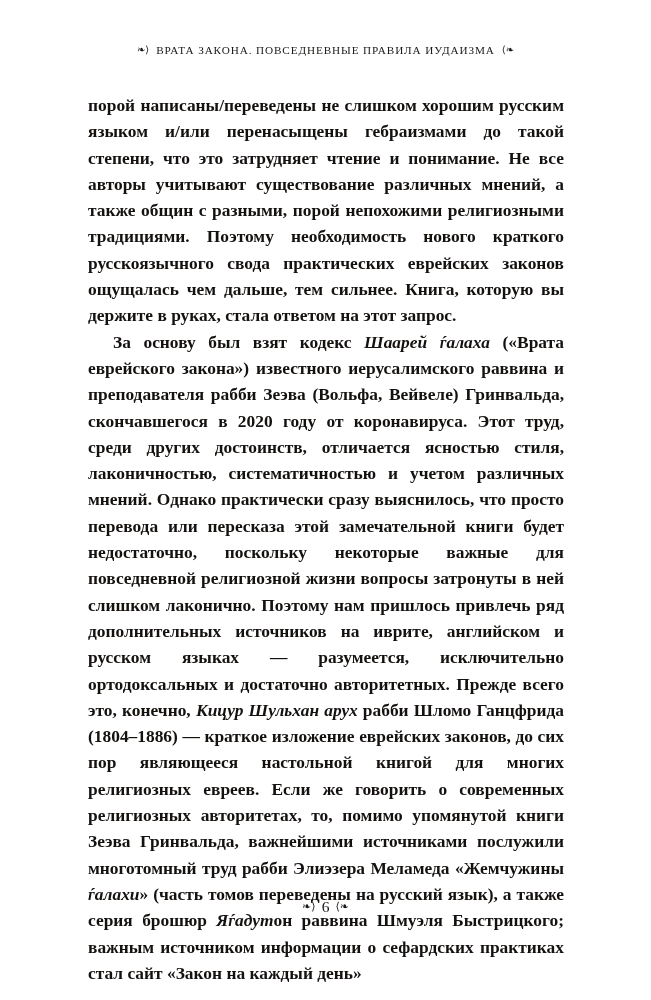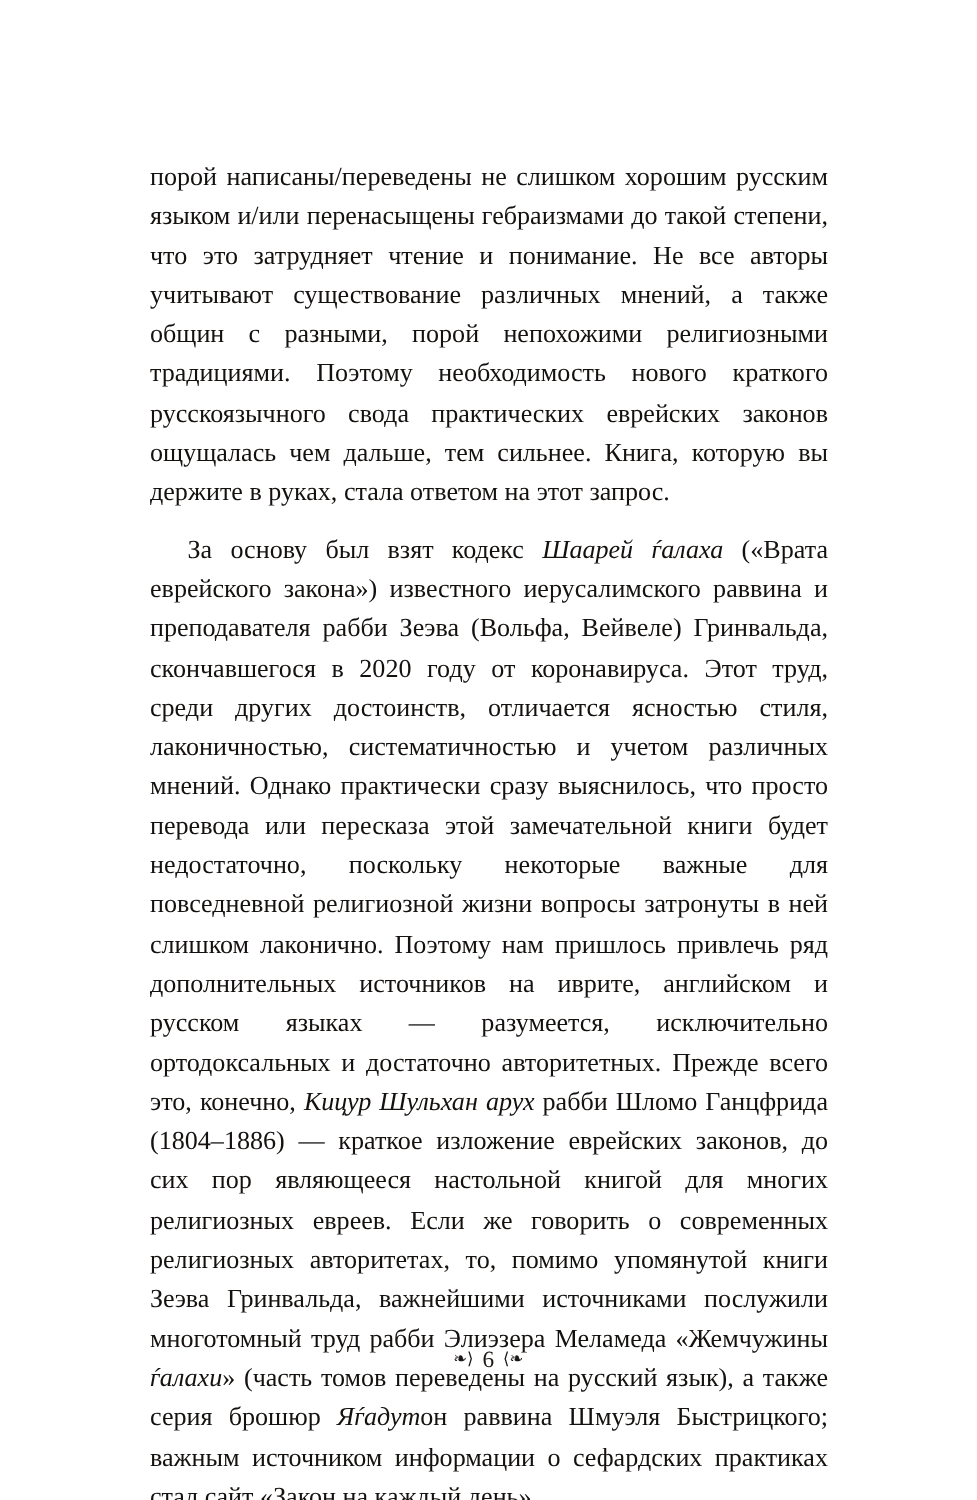--- a/index.html
+++ b/index.html
@@ -56,22 +56,23 @@
     left: 88px;
     width: 476px;
     font-size: 17.4px;
     line-height: 26.3px;
     text-align: justify;
     text-justify: inter-word;
     hyphens: manual;
     color: #14110f;
   }
   .body-col p {
-    margin: 12px;
+    margin: 0;
     text-indent: 25px;
+    font-weight: bold;
   }
   .body-col p.first {
     text-indent: 0;
   }
   .body-col i {
     font-style: italic;
   }
   .folio {
     position: absolute;
     bottom: 84px;
@@ -88,20 +89,23 @@
     transform: translateY(-2px);
   }
   .folio .orn.left { margin-right: 6px; }
   .folio .orn.right { margin-left: 6px; }
 </style>
 </head>
 <body>
 
 <div class="page">
 
+  <div class="running-head">
+    <span class="orn left">❧⟩</span><span class="rh-text">Врата закона. Повседневные правила иудаизма</span><span class="orn right">⟨❧</span>
+  </div>
 
   <div class="body-col">
       <p class="first"><span>порой написаны/переведены не слишком хорошим русским языком и/или перенасыщены гебраизмами до такой степени, что это затрудняет чтение и понимание. Не все авторы учитывают существование различных мнений, а также общин с разными, порой непохожими религиозными традициями. Поэтому необходимость нового краткого русскоязычного свода практических еврейских законов ощущалась чем дальше, тем сильнее. Книга, которую вы держите в руках, стала ответом на этот запрос.</span></p>
       <p><span>За основу был взят кодекс </span><i>Шаарей ѓалаха</i><span> («Врата еврейского закона») известного иерусалимского раввина и преподавателя рабби Зеэва (Вольфа, Вейвеле) Гринвальда, скончавшегося в 2020 году от коронавируса. Этот труд, среди других достоинств, отличается ясностью стиля, лаконичностью, систематичностью и учетом различных мнений. Однако практически сразу выяснилось, что просто перевода или пересказа этой замечательной книги будет недостаточно, поскольку некоторые важные для повседневной религиозной жизни вопросы затронуты в ней слишком лаконично. Поэтому нам пришлось привлечь ряд дополнительных источников на иврите, английском и русском языках — разумеется, исключительно ортодоксальных и достаточно авторитетных. Прежде всего это, конечно, </span><i>Кицур Шульхан арух</i><span> рабби Шломо Ганцфрида (1804–1886) — краткое изложение еврейских законов, до сих пор являющееся настольной книгой для многих религиозных евреев. Если же говорить о современных религиозных авторитетах, то, помимо упомянутой книги Зеэва Гринвальда, важнейшими источниками послужили многотомный труд рабби Элиэзера Меламеда «Жемчужины </span><i>ѓалахи</i><span>» (часть томов переведены на русский язык), а также серия брошюр </span><i>Яѓадут</i><span>он раввина Шмуэля Быстрицкого; важным источником информации о сефардских практиках стал сайт «Закон на каждый день»</span></p>
     </div>
 
   <div class="folio">
     <span class="orn left">❧⟩</span><span>6</span><span class="orn right">⟨❧</span>
   </div>
 

